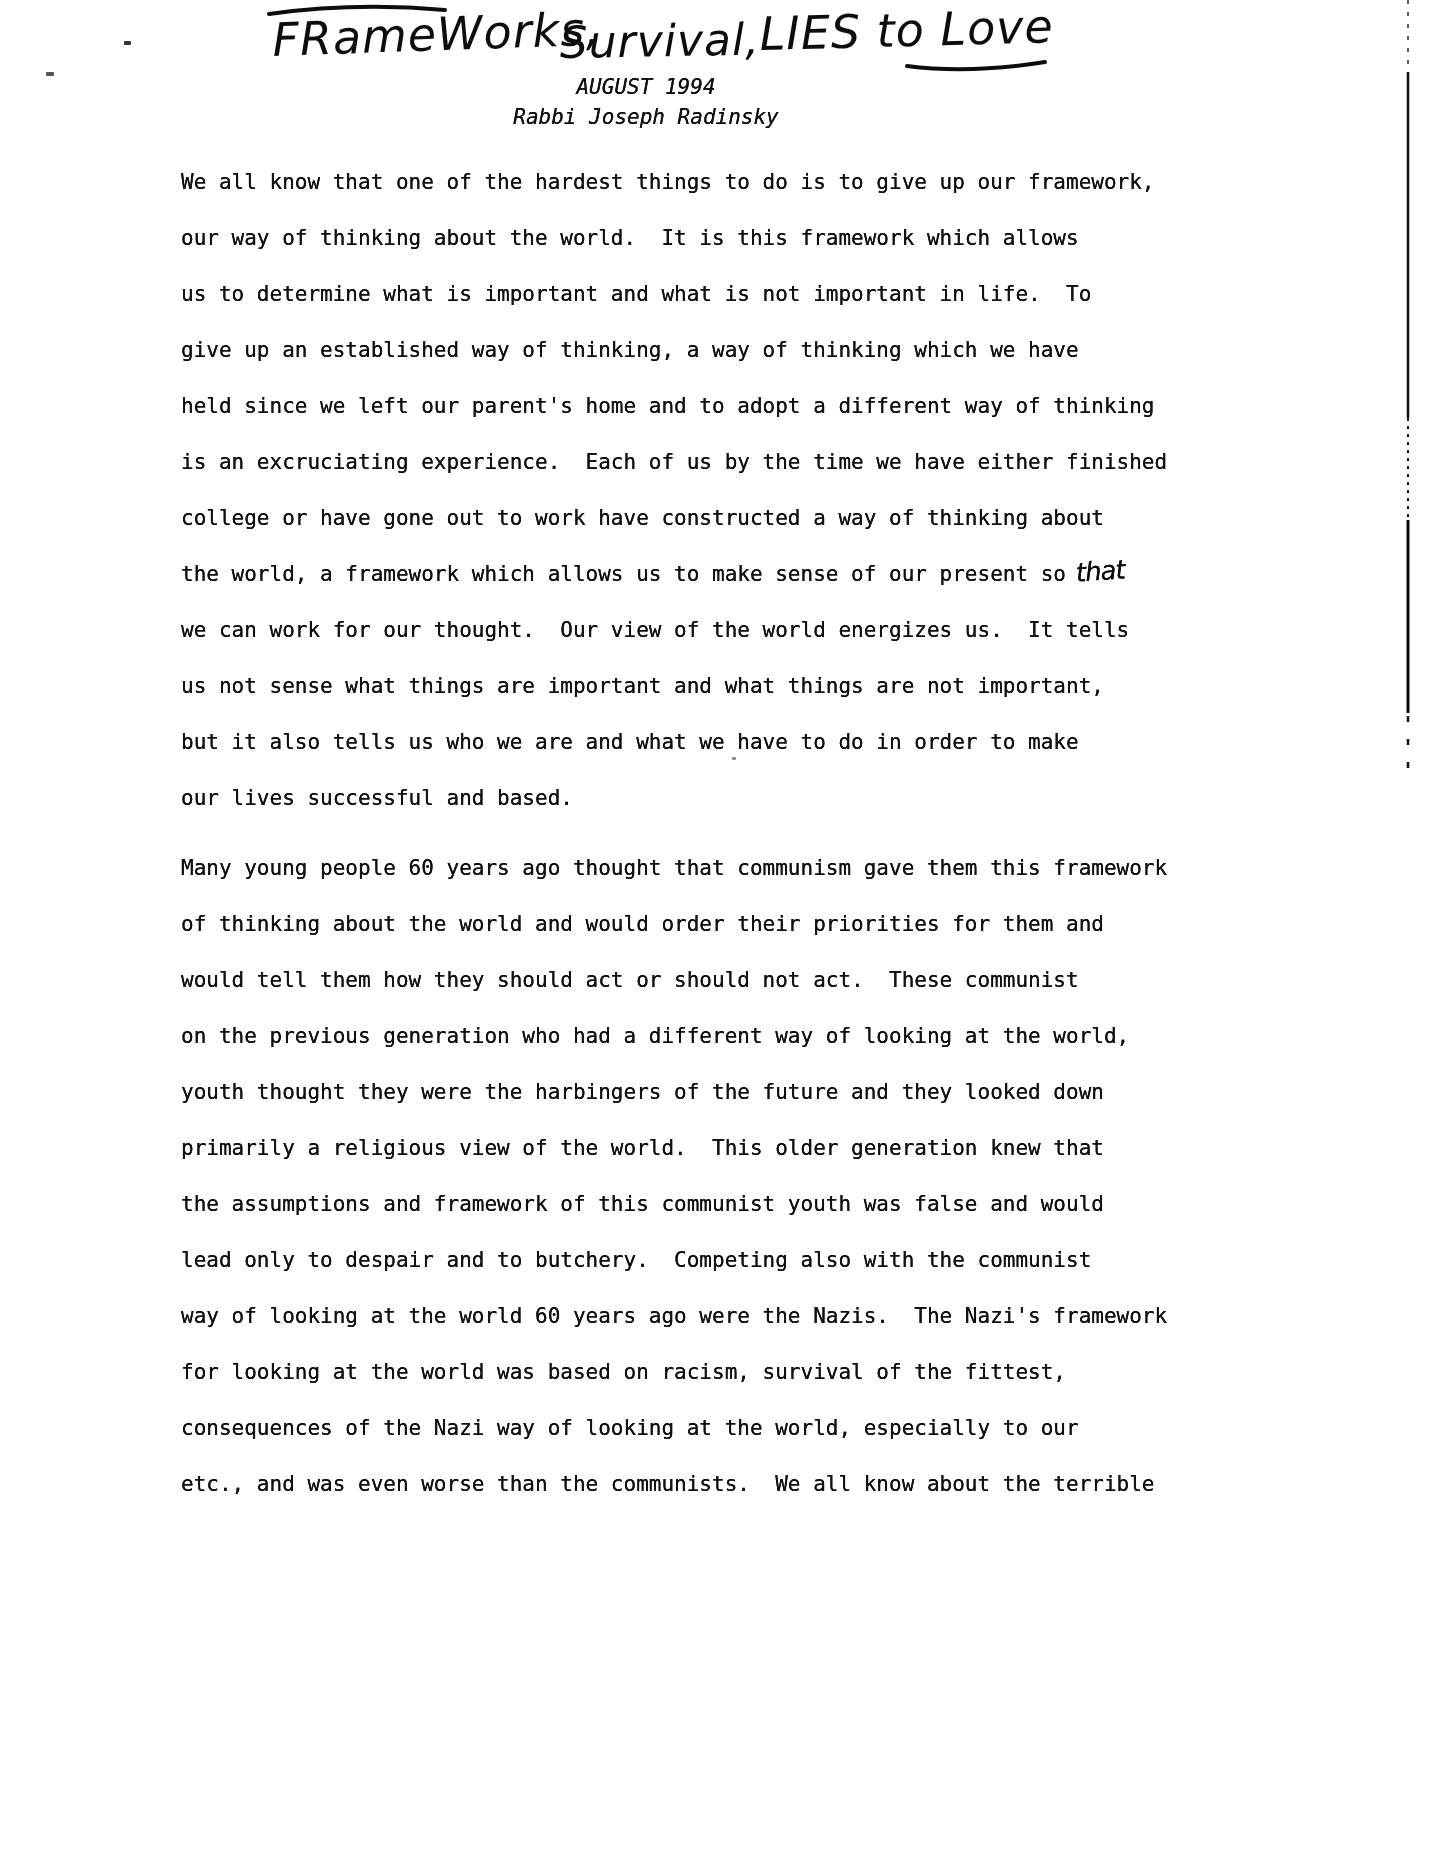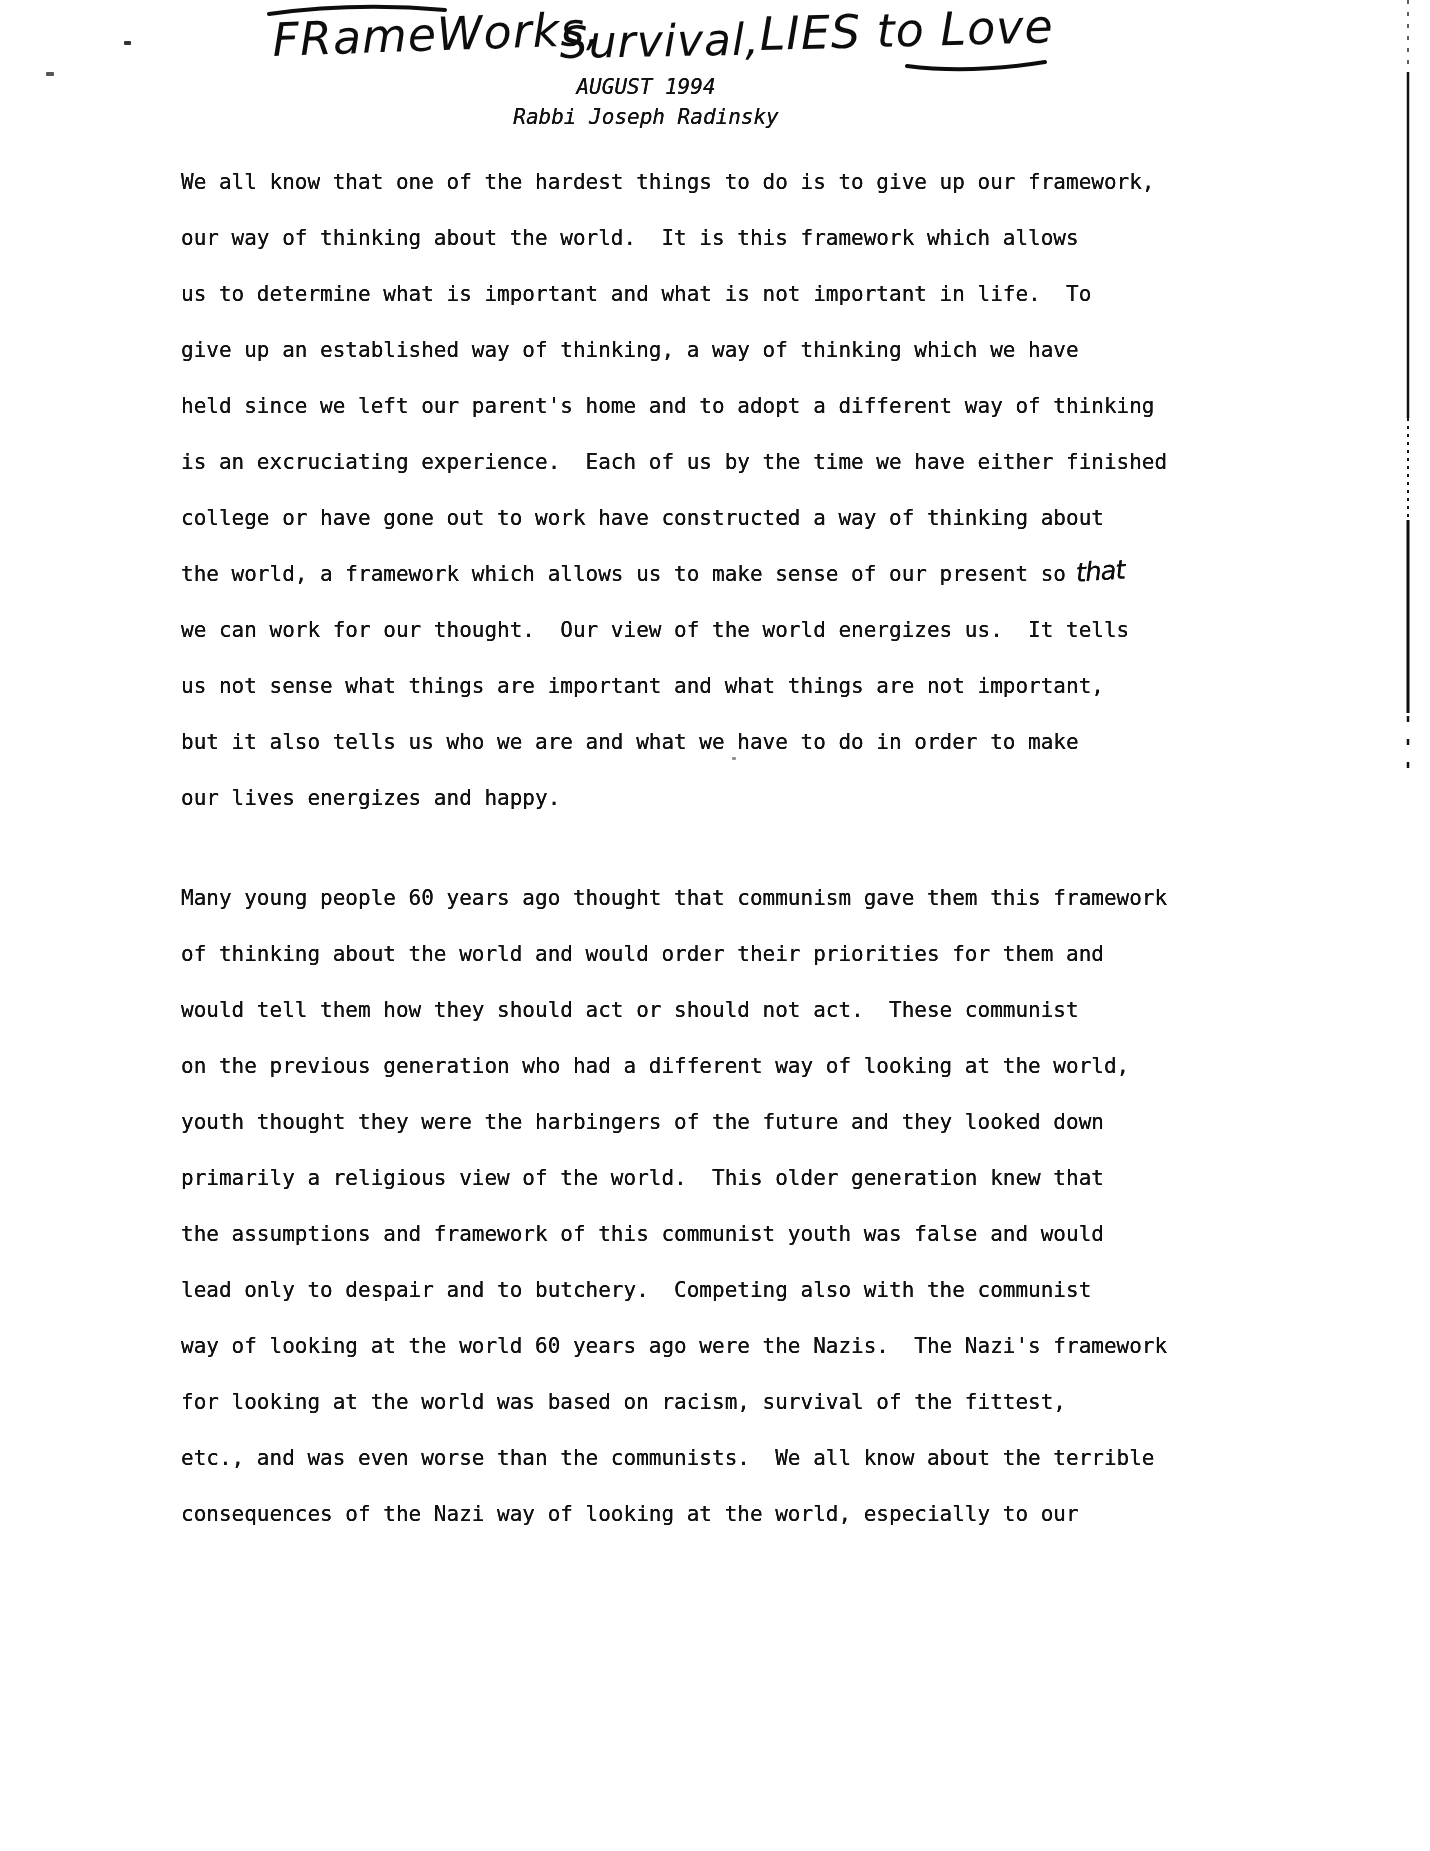--- a/index.html
+++ b/index.html
@@ -41,21 +41,21 @@
     width: 1180px;
   }
   .para .line {
     height: 56px;
     display: flex;
     align-items: center;
     white-space: pre;
     margin-left: 28px;
   }
   #para1 { top: 154px; }
-  #para2 { top: 870px; text-align: right; }
+  #para2 { top: 840px; text-align: right; }
 
   
   .hand-svg {
     position: absolute;
     left: 255px;
     top: 0px;
     width: 820px;
     height: 90px;
   }
   .hand-svg text {
@@ -114,36 +114,36 @@
     <div class="line">our way of thinking about the world.  It is this framework which allows</div>
     <div class="line">us to determine what is important and what is not important in life.  To</div>
     <div class="line">give up an established way of thinking, a way of thinking which we have</div>
     <div class="line">held since we left our parent's home and to adopt a different way of thinking</div>
     <div class="line">is an excruciating experience.  Each of us by the time we have either finished</div>
     <div class="line">college or have gone out to work have constructed a way of thinking about</div>
     <div class="line"><span>the world, a framework which allows us to make sense of our present so</span><span class="hand-inline">that</span></div>
     <div class="line">we can work for our thought.  Our view of the world energizes us.  It tells</div>
     <div class="line">us not sense what things are important and what things are not important,</div>
     <div class="line">but it also tells us who we are and what we have to do in order to make</div>
-    <div class="line">our lives energizes and happy.</div>
+    <div class="line">our lives successful and based.</div>
   </div>
 
   <div id="para2" class="para typed">
     <div class="line">Many young people 60 years ago thought that communism gave them this framework</div>
     <div class="line">of thinking about the world and would order their priorities for them and</div>
     <div class="line">would tell them how they should act or should not act.  These communist</div>
     <div class="line">on the previous generation who had a different way of looking at the world,</div>
     <div class="line">youth thought they were the harbingers of the future and they looked down</div>
     <div class="line">primarily a religious view of the world.  This older generation knew that</div>
     <div class="line">the assumptions and framework of this communist youth was false and would</div>
     <div class="line">lead only to despair and to butchery.  Competing also with the communist</div>
     <div class="line">way of looking at the world 60 years ago were the Nazis.  The Nazi's framework</div>
     <div class="line">for looking at the world was based on racism, survival of the fittest,</div>
+    <div class="line">consequences of the Nazi way of looking at the world, especially to our</div>
     <div class="line">etc., and was even worse than the communists.  We all know about the terrible</div>
-    <div class="line">consequences of the Nazi way of looking at the world, especially to our</div>
   </div>
 
   <svg class="artifact-line" viewBox="0 0 8 780">
     <line x1="4" y1="0" x2="4" y2="72" stroke="#2a2a2a" stroke-width="2" stroke-dasharray="4 8" opacity="0.75"></line>
     <line x1="4" y1="72" x2="4" y2="418" stroke="#121212" stroke-width="2.5"></line>
     <line x1="4" y1="418" x2="4" y2="520" stroke="#121212" stroke-width="2" stroke-dasharray="3 5"></line>
     <line x1="4" y1="520" x2="4" y2="713" stroke="#0d0d0d" stroke-width="3"></line>
     <line x1="4" y1="716" x2="4" y2="775" stroke="#121212" stroke-width="2.5" stroke-dasharray="6 17"></line>
   </svg>
 

